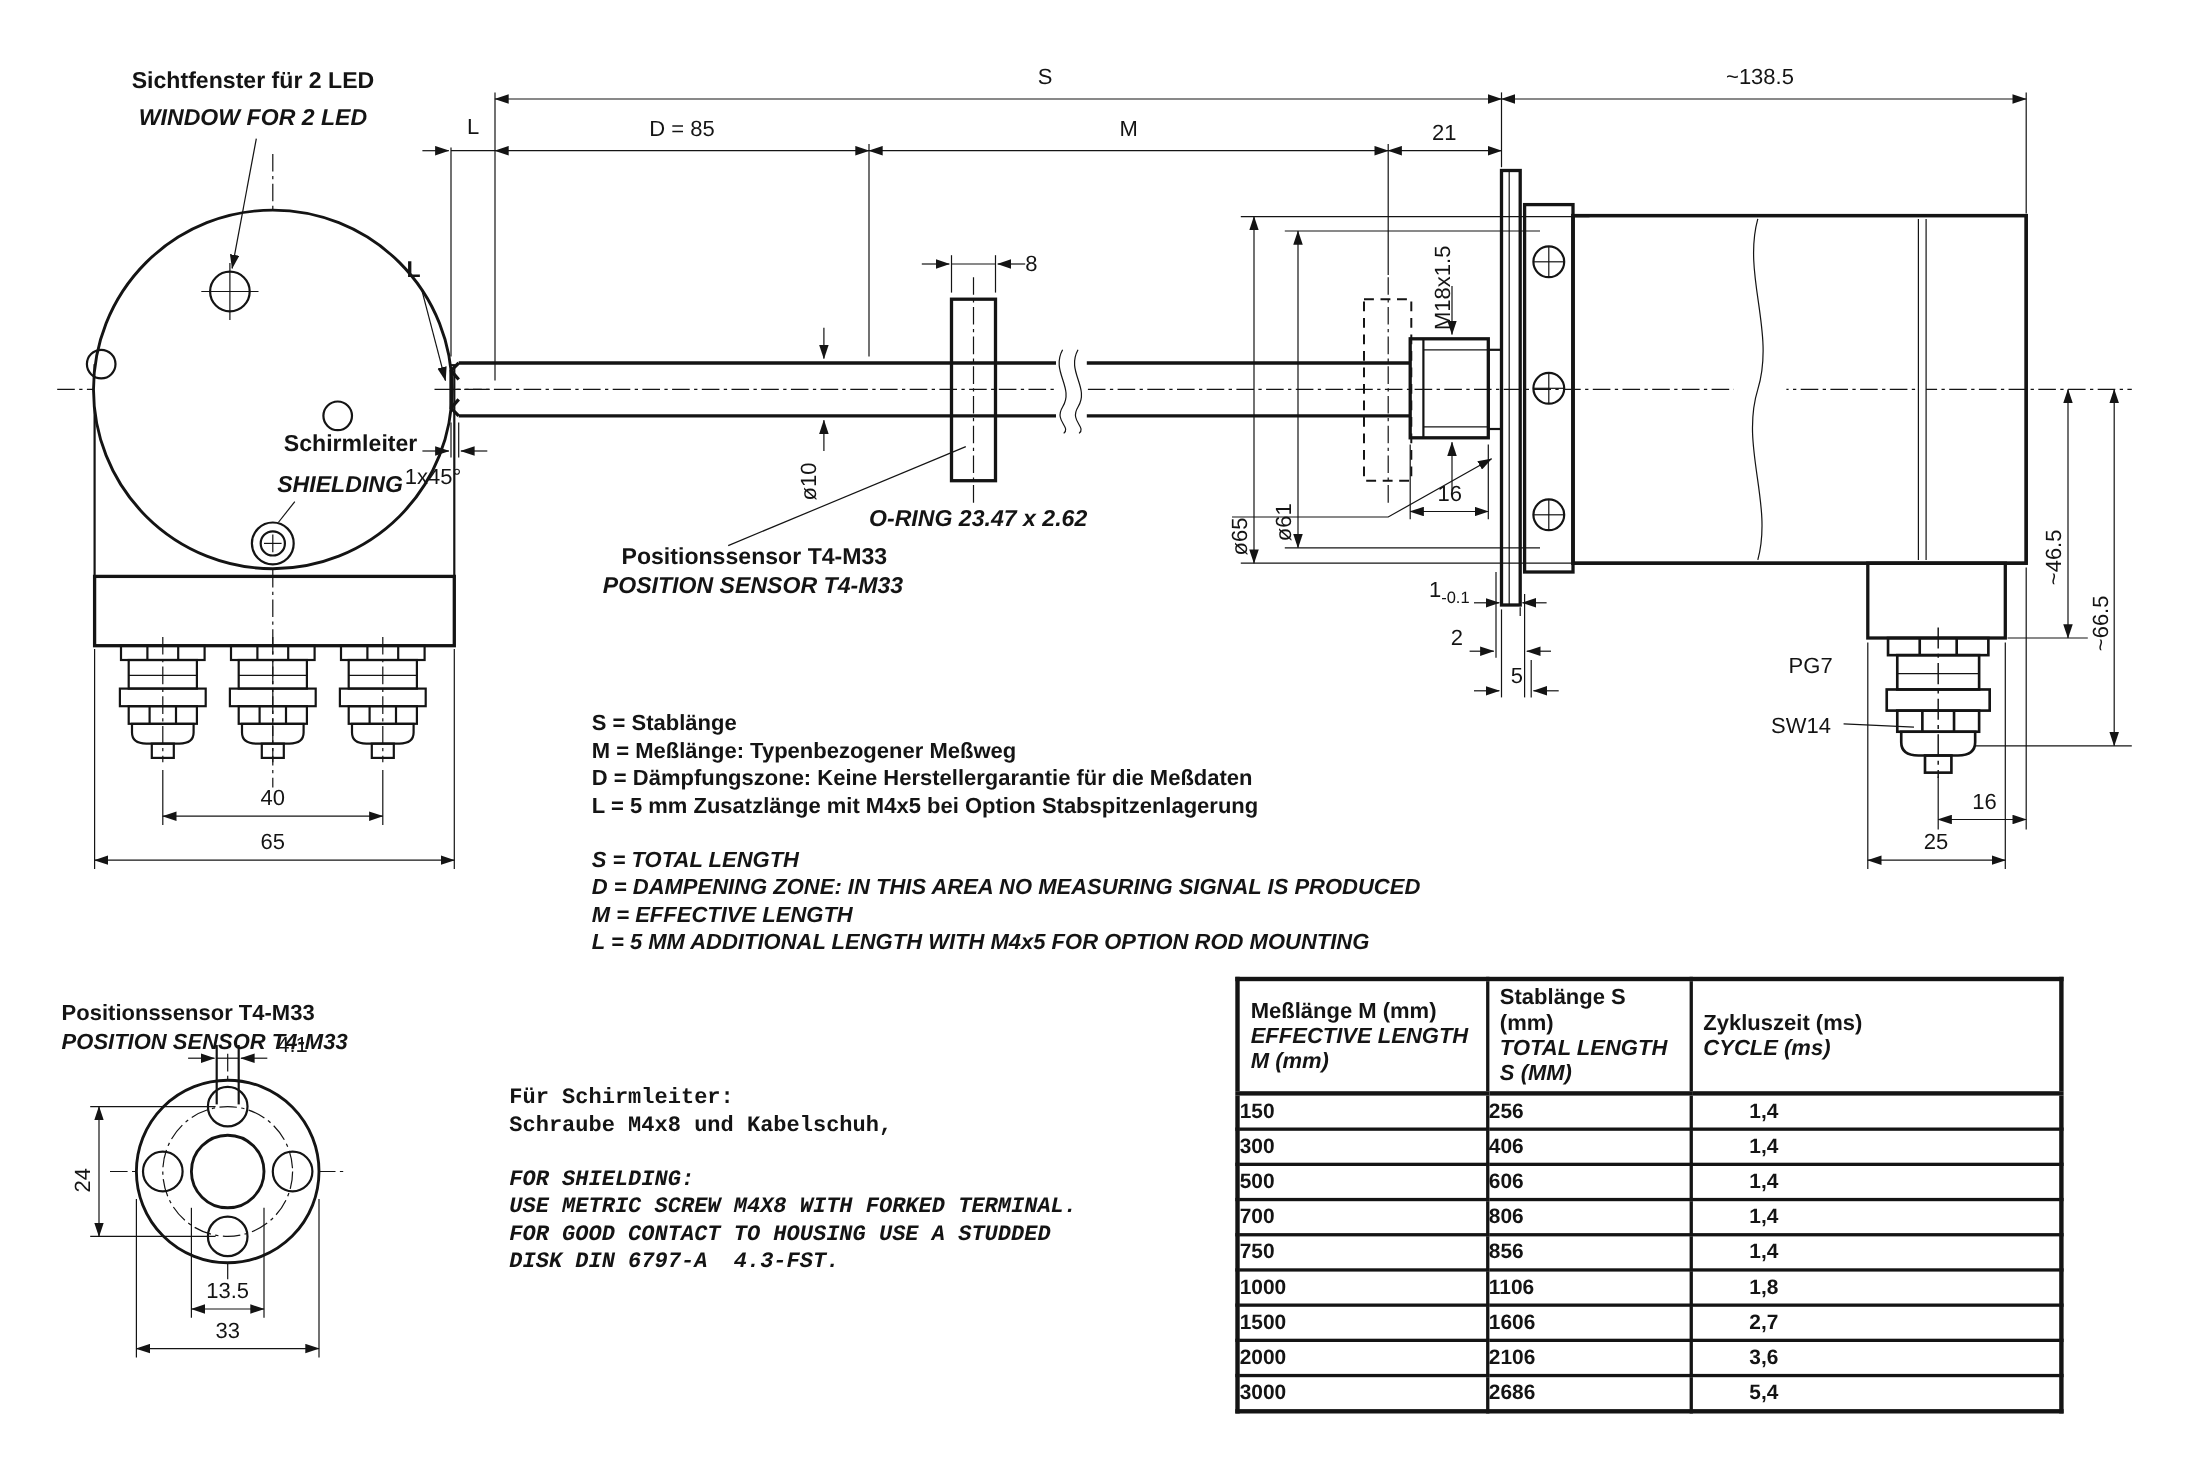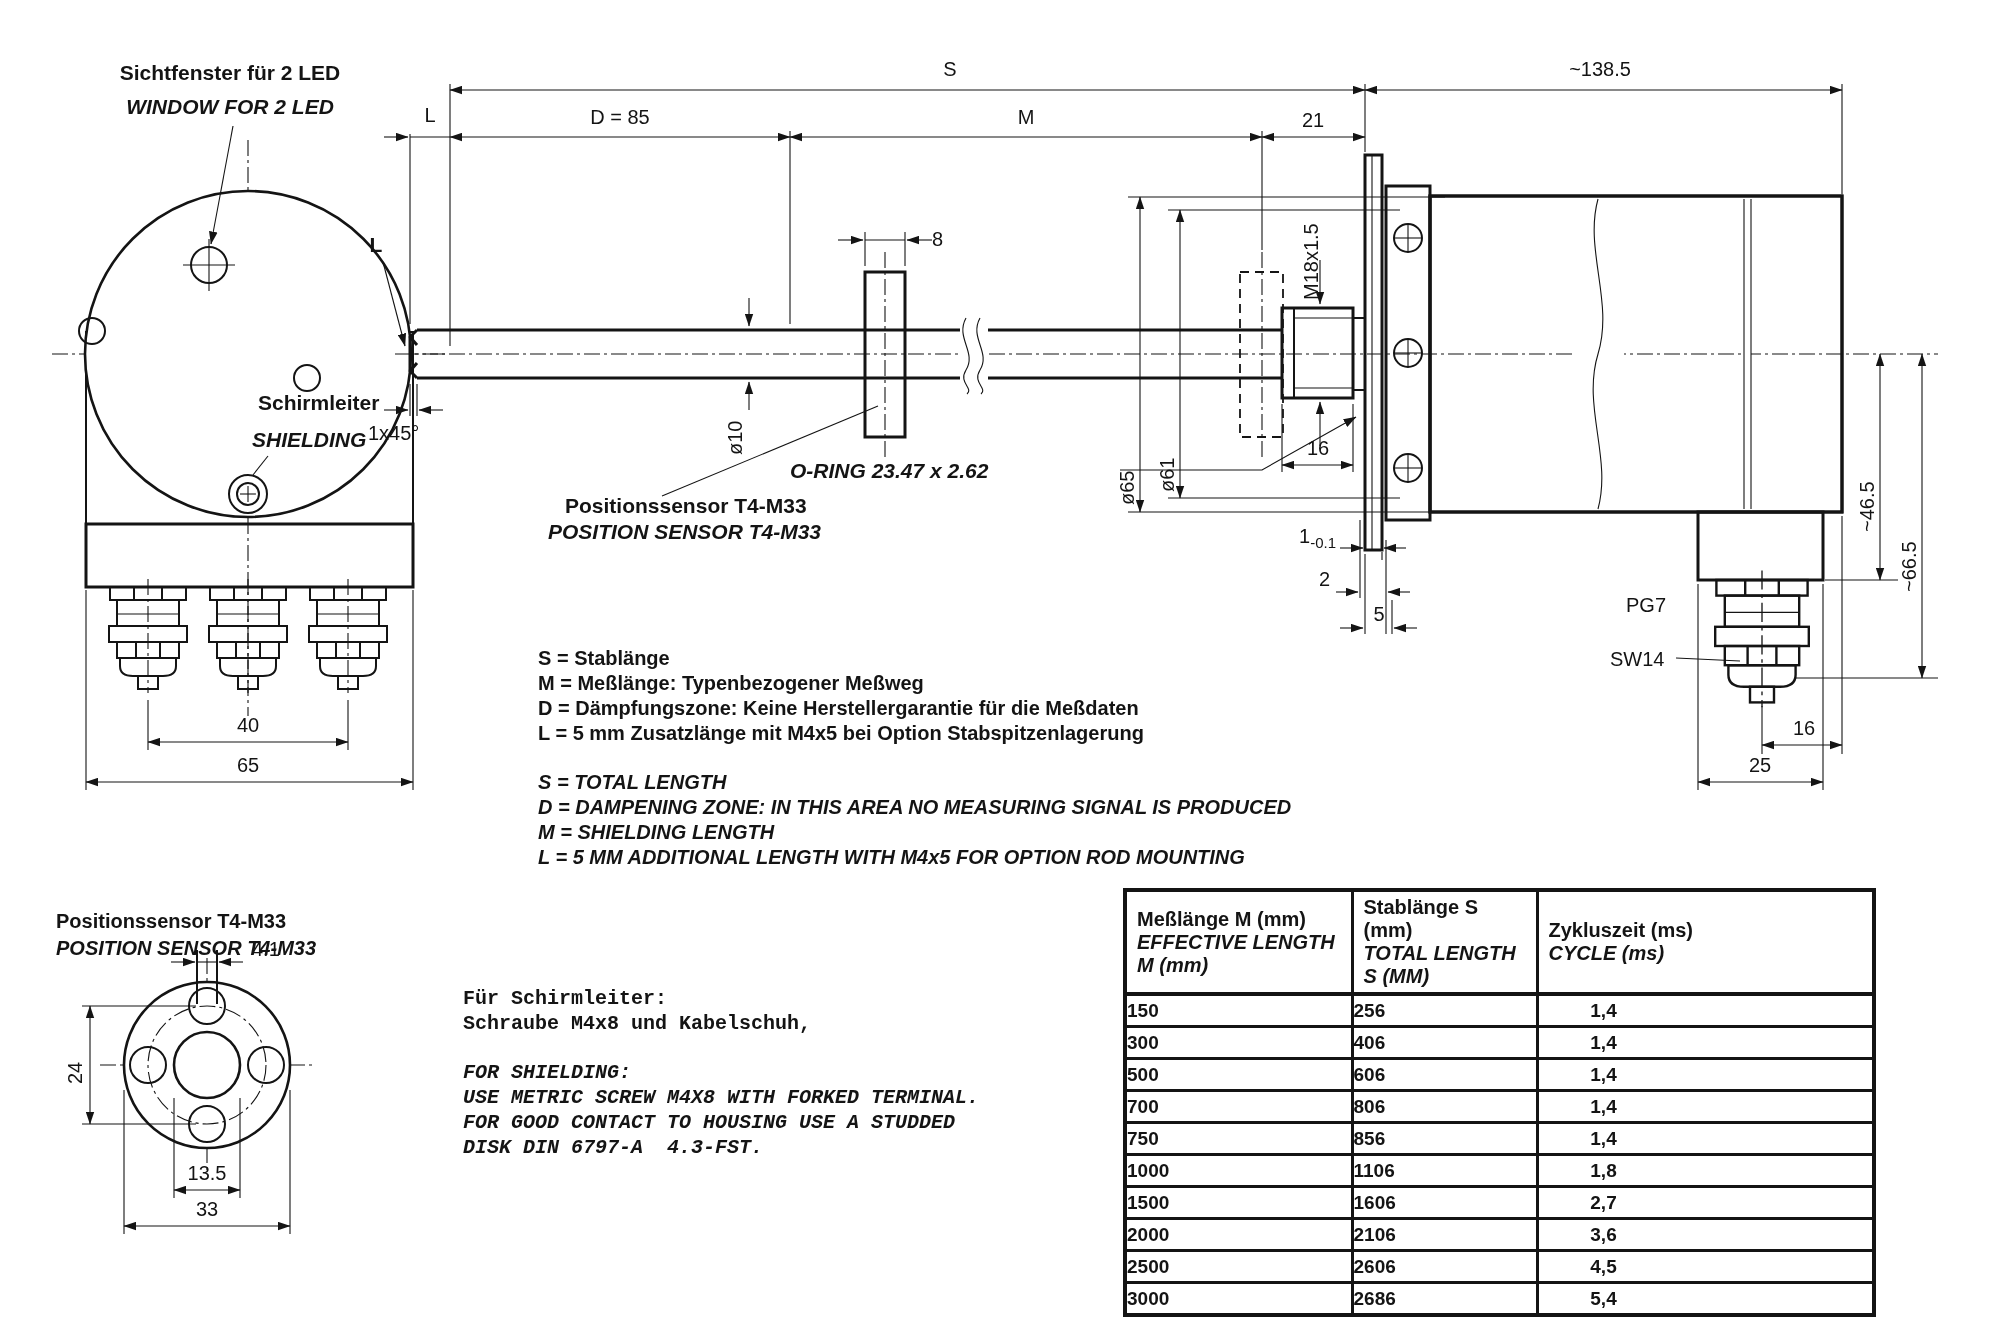--- a/index.html
+++ b/index.html
@@ -303,21 +303,21 @@
 </svg>
 
 <div id="legend-block" class="txtblock">
   <p>S = Stablänge</p>
   <p>M = Meßlänge: Typenbezogener Meßweg</p>
   <p>D = Dämpfungszone: Keine Herstellergarantie für die Meßdaten</p>
   <p>L = 5 mm Zusatzlänge mit M4x5 bei Option Stabspitzenlagerung</p>
   <div class="gap"></div>
   <p class="it">S = TOTAL LENGTH</p>
   <p class="it">D = DAMPENING ZONE: IN THIS AREA NO MEASURING SIGNAL IS PRODUCED</p>
-  <p class="it">M = SHIELDING LENGTH</p>
+  <p class="it">M = EFFECTIVE LENGTH</p>
   <p class="it">L = 5 MM ADDITIONAL LENGTH WITH M4x5 FOR OPTION ROD MOUNTING</p>
 </div>
 
 <div id="flange-title" class="txtblock">
   <p>Positionssensor T4-M33</p>
   <p class="it">POSITION SENSOR T4-M33</p>
 </div>
 
 <div id="shield-block" class="txtblock">
   <p>Für Schirmleiter:</p>
@@ -386,25 +386,20 @@
           <td>1500</td>
           <td>1606</td>
           <td class="c3"><span>2,7</span></td>
         </tr>
     <tr>
           <td>2000</td>
           <td>2106</td>
           <td class="c3"><span>3,6</span></td>
         </tr>
     <tr>
-          <td>2500</td>
-          <td>2606</td>
-          <td class="c3"><span>4,5</span></td>
-        </tr>
-    <tr>
           <td>3000</td>
           <td>2686</td>
           <td class="c3"><span>5,4</span></td>
         </tr>
   </tbody>
 </table>
 
 </div>
 
 </body></html>

